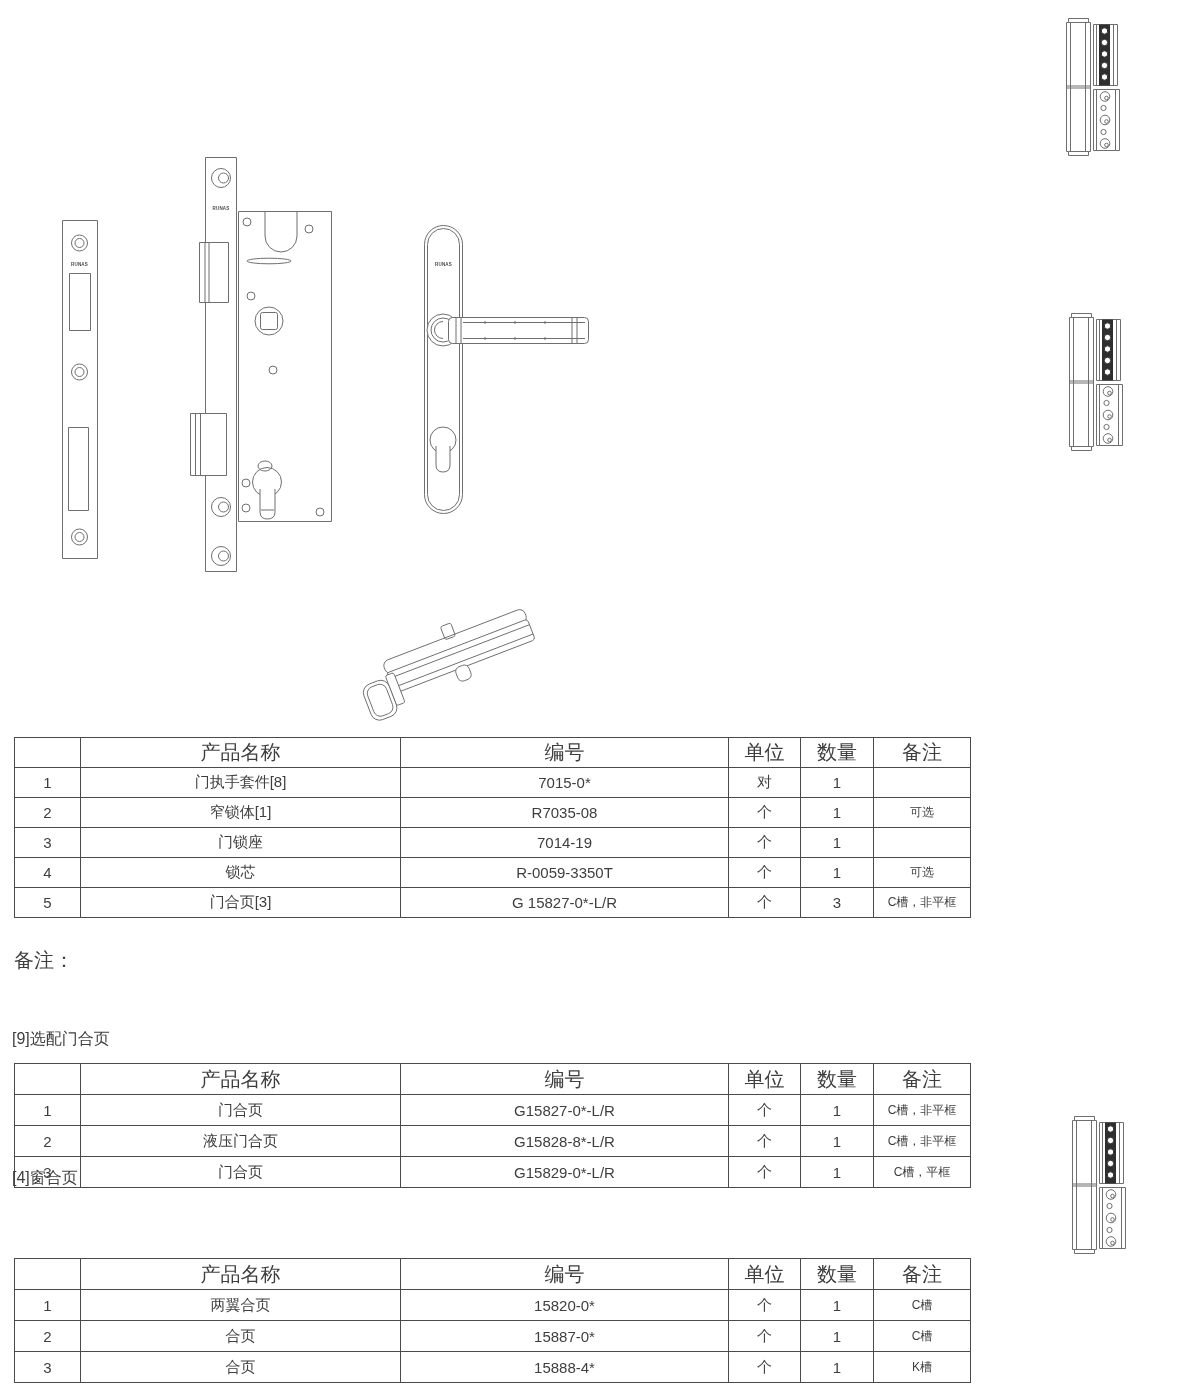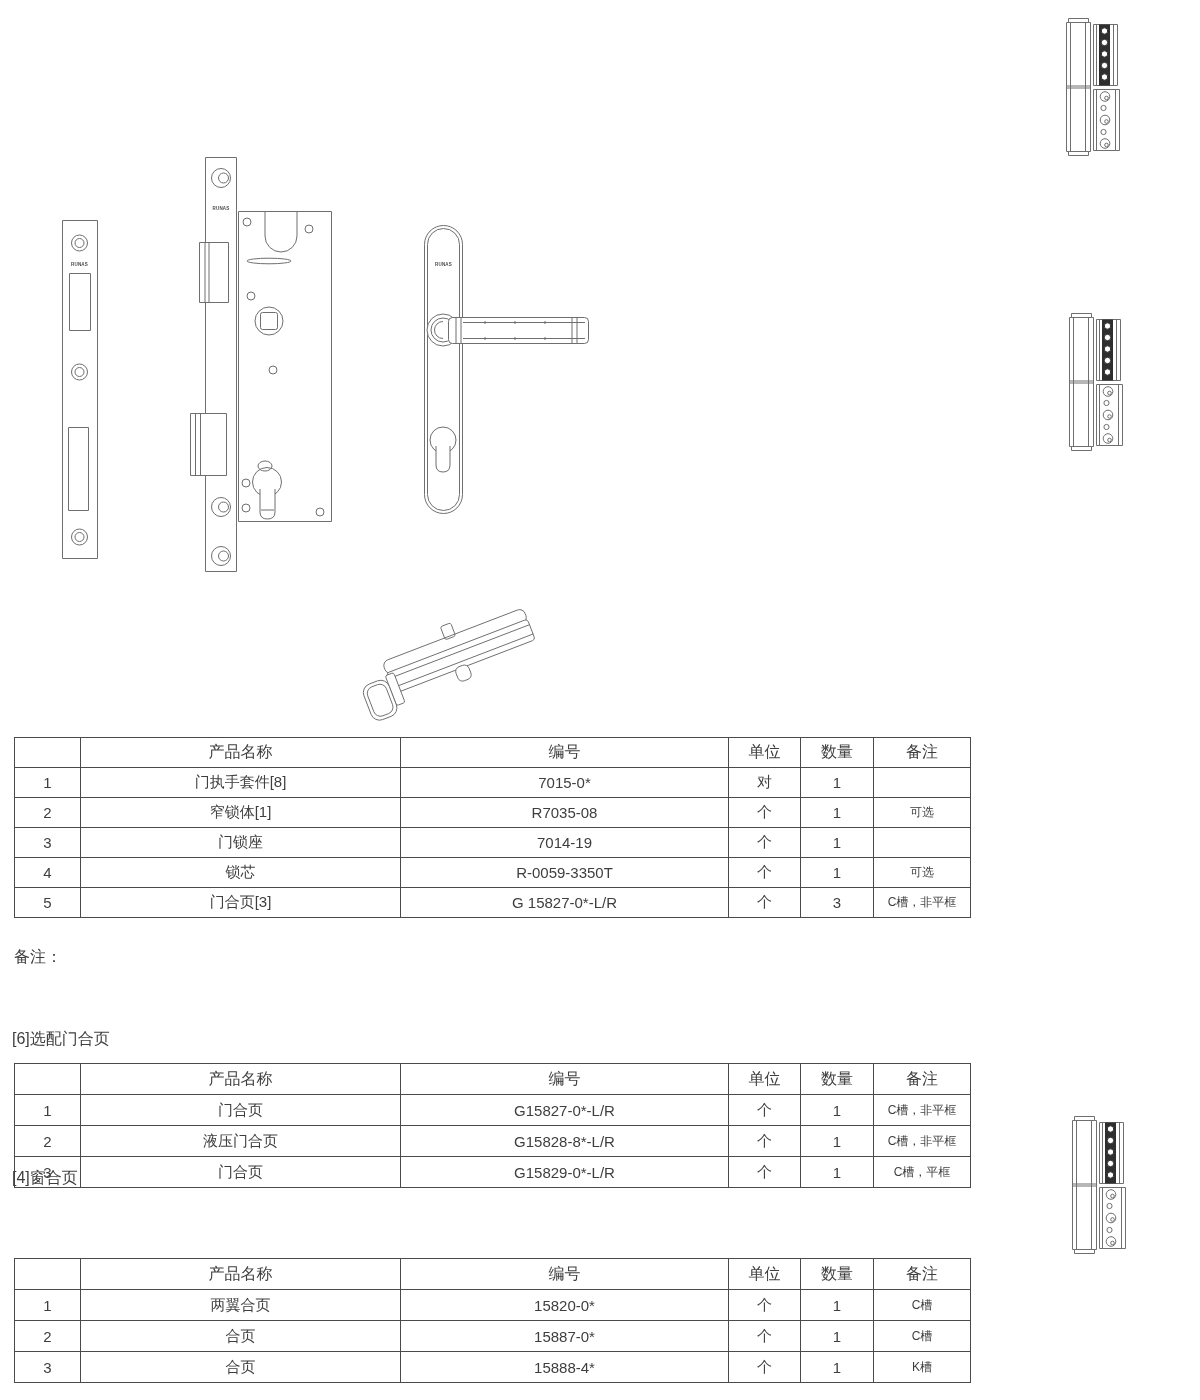--- a/index.html
+++ b/index.html
@@ -6,26 +6,26 @@
   .page{position:relative;width:1200px;height:1400px;background:#fff;overflow:hidden;
         font-family:"Liberation Sans","DejaVu Sans",sans-serif;color:#3e3e3e;}
   svg{position:absolute;overflow:visible;}
   svg *{vector-effect:non-scaling-stroke;}
   .draw{stroke:#6f6f6f;stroke-width:1;fill:none;}
   .drawfill{stroke:#6f6f6f;stroke-width:1;fill:#fff;}
   .logo-text{font-size:4.5px;fill:#4a4a4a;font-weight:bold;letter-spacing:.2px;}
   table{position:absolute;border-collapse:collapse;table-layout:fixed;background:#fff;}
   th,td{border:1px solid #4a4a4a;text-align:center;vertical-align:middle;
         padding:0;font-weight:normal;overflow:hidden;white-space:nowrap;}
-  th{font-size:16px;height:29px;}
+  th{font-size:20px;height:29px;}
   td{font-size:15px;height:29px;}
   .tall th,.tall td{height:30px;}
   td.c5{font-size:12px;}
   td.c0,th.c0{font-size:15px;}
-  .notes{position:absolute;left:14px;top:943px;font-size:16px;line-height:1.7;display:flex;}
+  .notes{position:absolute;left:14px;top:943px;font-size:20px;line-height:1.7;display:flex;}
   .notes .lbl{flex:0 0 auto;}
   .section-title{position:absolute;font-size:16px;}
 </style>
 </head>
 <body>
 
 <div class="page">
 
   <div style="position:absolute;left:0;top:0;width:1200px;height:1400px;">
 
@@ -217,21 +217,21 @@
           <td class="c4">3</td>
           <td class="c5">C槽，非平框</td>
         </tr>
       </tbody>
   </table>
 
   <div class="notes">
     <span class="lbl">备注：</span>
   </div>
 
-  <div class="section-title" style="left:12px;top:1029px;">[6]选配门合页</div>
+  <div class="section-title" style="left:12px;top:1029px;">[9]选配门合页</div>
   <table class="tall" style="left:14px;top:1063px;width:956px;">
     <colgroup>
         <col style="width:66px">
         <col style="width:320px">
         <col style="width:328px">
         <col style="width:72px">
         <col style="width:73px">
         <col style="width:97px">
       </colgroup>
     <thead>

